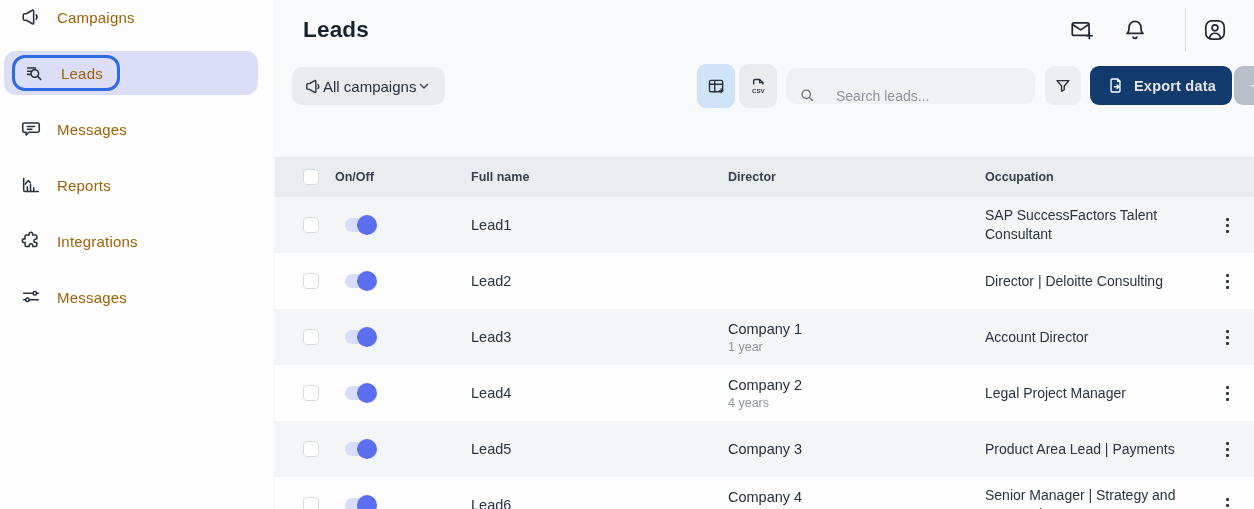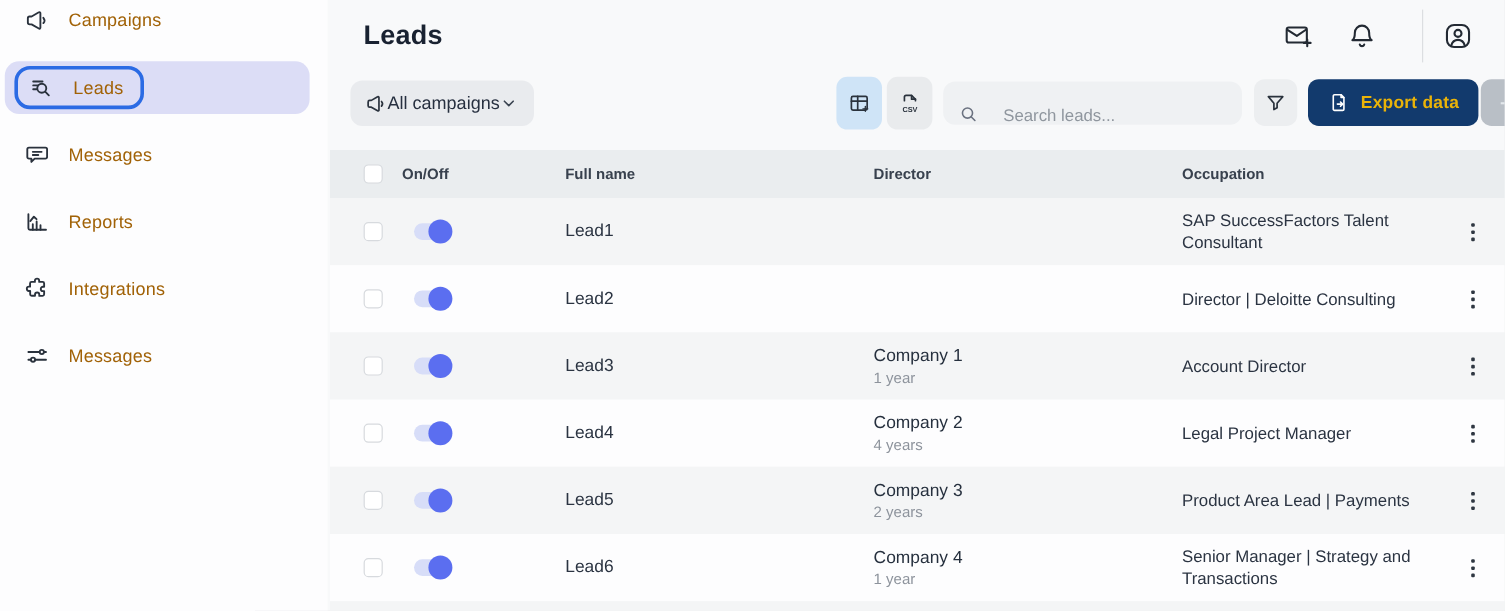--- a/index.html
+++ b/index.html
@@ -35,30 +35,30 @@
   .vt-btn .ic { width:21px; height:21px; }
 
   .search-box { position:absolute; left:786px; top:68px; width:249px; height:36px; background:#eff1f3; border-radius:10px; display:flex; align-items:flex-end; gap:20px; padding:0 12px; }
   .search-box .ic { width:18px; height:18px; color:#6b7280; }
   .search-box input { flex:1; border:none; outline:none; background:transparent; font-size:14px; color:#273040; font-family:inherit; }
   .search-box input::placeholder { color:#8f969e; }
 
   .filter-btn { position:absolute; left:1045px; top:66px; width:36px; height:39px; background:#eceef0; border:none; border-radius:9px; display:flex; align-items:center; justify-content:center; cursor:pointer; color:#555d68; }
   .filter-btn .ic { width:20px; height:20px; }
 
-  .export-btn { position:absolute; left:1090px; top:66px; height:39px; padding:0 16px; background:#123a6d; color:#eab308; border:none; border-radius:9px; display:flex; align-items:center; gap:9px; cursor:pointer; }
+  .export-btn { position:absolute; left:1090px; top:66px; height:39px; padding:0 16px; background:#123a6d; color:#e5e5e5; border:none; border-radius:9px; display:flex; align-items:center; gap:9px; cursor:pointer; }
   .export-btn .ic { width:19px; height:19px; color:#fff; }
   .export-btn .lbl { font-size:14.5px; font-weight:600; letter-spacing:.2px; }
 
   .add-btn { position:absolute; left:1234px; top:66px; width:44px; height:39px; background:#b9bfc6; border:none; border-radius:9px; color:#e4e8ec; font-size:22px; font-weight:400; display:flex; align-items:center; justify-content:center; cursor:pointer; }
 
   
   .table { position:absolute; left:275px; top:125px; width:979px; }
   .trow { display:grid; grid-template-columns:32px 136px 257px 257px 215px 1fr; padding-left:28px; align-items:center; }
-  .thead { height:40px; background:#eaedef; }
+  .thead { height:40px; background:#eaedef;margin-top:32px; }
   .thead .col-label { font-size:12.5px; font-weight:700; color:#38414e; }
   .data-row { height:56px; }
   .data-row.odd { background:#f4f5f6; }
   .data-row.even { background:#fdfdfe; }
   .row-strip { height:8px; background:#f4f5f6; }
 
   .checkbox { width:16px; height:16px; border:1.5px solid #d7dade; border-radius:4px; background:#fff; cursor:pointer; }
   .toggle { position:relative; width:30px; height:14px; margin-left:10px; border-radius:7px; background:#d7ddf8; cursor:pointer; }
   .toggle .knob { position:absolute; right:-2px; top:-3px; width:20px; height:20px; border-radius:50%; background:#5b6ef0; }
 
@@ -320,21 +320,20 @@
           <div class="checkbox"></div>
         </div>
       <div>
           <div class="toggle">
             <div class="knob"></div>
           </div>
         </div>
       <div class="cell-name">Lead5</div>
       <div class="cell-company">
           <div class="co">Company 3</div>
-          <div class="dur">2 years</div>
         </div>
       <div class="cell-occupation">Product Area Lead | Payments</div>
       <button class="kebab">
           <i></i>
           <i></i>
           <i></i>
         </button>
     </div>
 
     <div class="trow data-row even">

